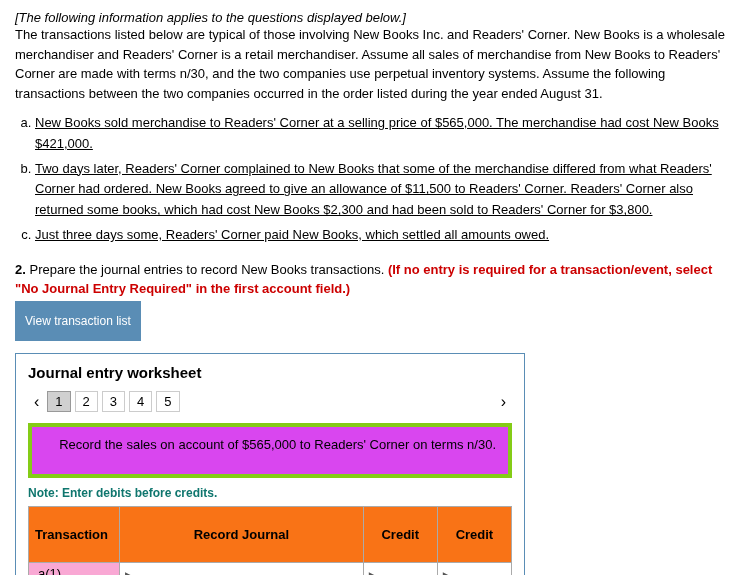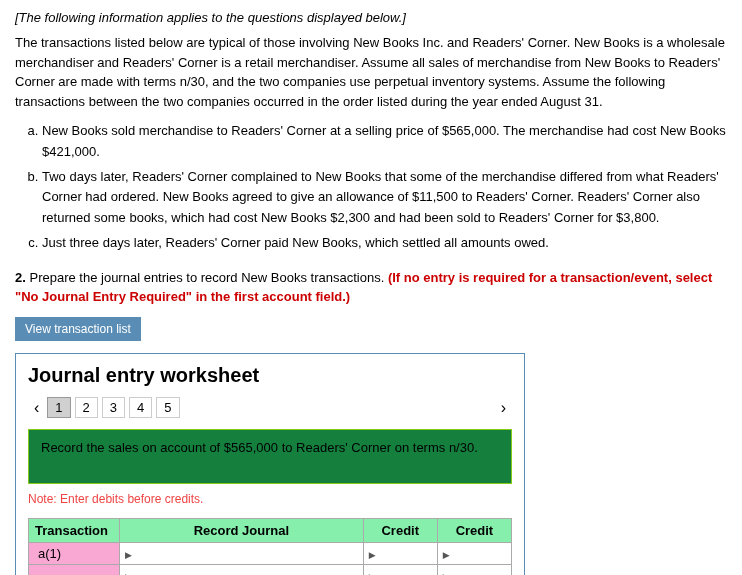--- a/index.html
+++ b/index.html
@@ -13,64 +13,64 @@
       padding: 10px 15px;
     }
     .intro-italic {
       font-style: italic;
       font-size: 13px;
     }
     .intro-text {
       margin-bottom: 10px;
       line-height: 1.5;
       font-size: 13px;
-      margin-top: 8px;
     }
     .transactions-list {
-      margin-left: 27px;
+      margin-left: 20px;
       margin-bottom: 10px;
       line-height: 1.6;
       font-size: 13px;
+      text-decoration: underline;
     }
     .transactions-list li {
       margin-bottom: 4px;
       list-style: lower-alpha;
     }
     .question-section {
       margin-top: 14px;
-      margin-bottom: 10px;
+      margin-bottom: 2px;
       font-size: 13px;
       line-height: 1.5;
     }
     .question-number {
       font-weight: bold;
     }
     .bold-red {
       font-weight: bold;
       color: #cc0000;
     }
     .btn-view {
       background-color: #5a8db5;
       color: #fff;
       border: none;
-      padding: 5px 10px;
+      padding: 13px 10px;
       font-size: 12px;
       cursor: pointer;
       margin-bottom: 12px;
       display: inline-block;
     }
     .worksheet-container {
       border: 1px solid #5a8db5;
       padding: 10px 12px;
       width: 510px;
       margin-left: 0;
     }
     .worksheet-title {
       font-weight: bold;
-      font-size: 20px;
+      font-size: 15px;
       margin-bottom: 10px;
     }
     .pagination {
       display: flex;
       align-items: center;
       margin-bottom: 10px;
       gap: 0;
     }
     .page-arrow {
       font-size: 16px;
@@ -86,41 +86,43 @@
       padding: 2px 7px;
       font-size: 13px;
       cursor: pointer;
       margin: 0 2px;
     }
     .page-btn.active {
       background: #d0d0d0;
       border: 1px solid #999;
     }
     .instruction-box {
-      border: 1px solid #84cc16;
+      border: 4px solid #84cc16;
       padding: 10px 12px;
       margin-bottom: 8px;
       font-size: 13px;
       min-height: 55px;
-      background: #15803d;
+      background: #d946ef;
+      text-align: right;
     }
     .note-text {
-      color: #ef4444;
+      color: #0f766e;
       font-size: 12px;
-      margin-bottom: 12px;
+      margin-bottom: 6px;
+      font-weight: bold;
     }
     .journal-table {
       width: 100%;
       border-collapse: collapse;
       font-size: 13px;
     }
     .journal-table th {
-      background: #86efac;
+      background: #f97316;
       border: 1px solid #aaa;
-      padding: 4px 6px;
+      padding: 20px 6px;
       text-align: center;
       font-weight: bold;
     }
     .journal-table th.left {
       text-align: left;
     }
     .journal-table td {
       border: 1px solid #aaa;
       padding: 3px 5px;
       height: 22px;
@@ -156,21 +158,21 @@
 
 <p class="intro-italic">[The following information applies to the questions displayed below.]</p>
 
 
 <p class="intro-text">The transactions listed below are typical of those involving New Books Inc. and Readers' Corner. New Books is a wholesale merchandiser and Readers' Corner is a retail merchandiser. Assume all sales of merchandise from New Books to Readers' Corner are made with terms n/30, and the two companies use perpetual inventory systems. Assume the following transactions between the two companies occurred in the order listed during the year ended August 31.</p>
 
 
 <ol class="transactions-list">
   <li>New Books sold merchandise to Readers' Corner at a selling price of $565,000. The merchandise had cost New Books $421,000.</li>
   <li>Two days later, Readers' Corner complained to New Books that some of the merchandise differed from what Readers' Corner had ordered. New Books agreed to give an allowance of $11,500 to Readers' Corner. Readers' Corner also returned some books, which had cost New Books $2,300 and had been sold to Readers' Corner for $3,800.</li>
-  <li>Just three days later, Readers' Corner paid New Books, which settled all amounts owed.</li>
+  <li>Just three days some, Readers' Corner paid New Books, which settled all amounts owed.</li>
 </ol>
 
 
 <div class="question-section">
   <span class="question-number">2.</span>
   <span>Prepare the journal entries to record New Books transactions.</span>
   <span class="bold-red">(If no entry is required for a transaction/event, select "No Journal Entry Required" in the first account field.)</span>
 </div>
 
 

